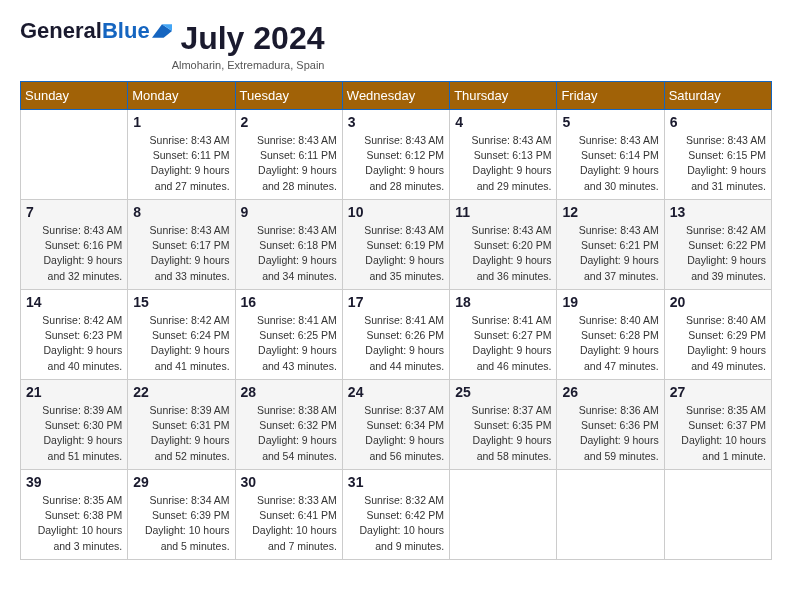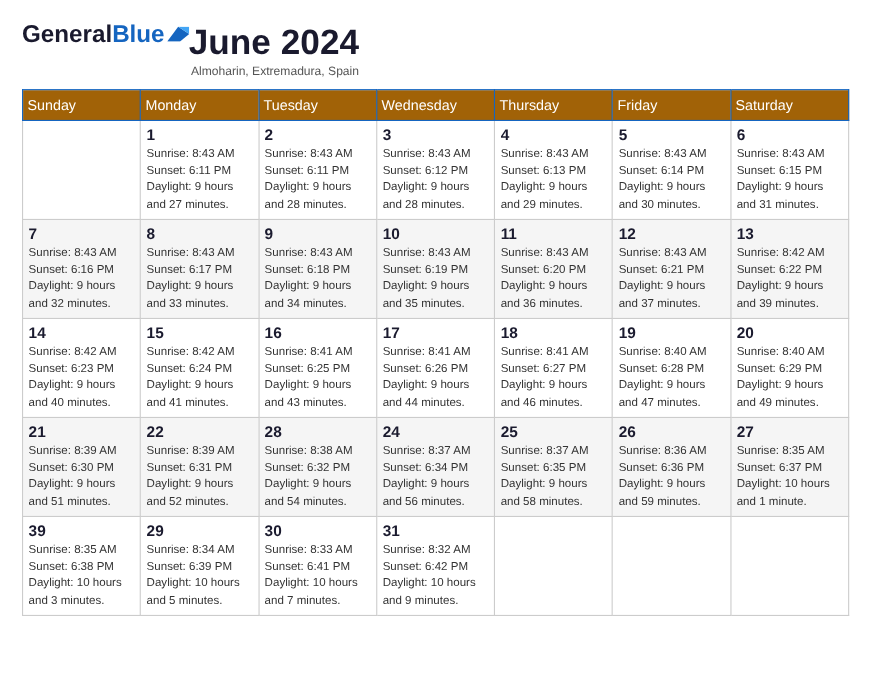--- a/index.html
+++ b/index.html
@@ -76,20 +76,21 @@
       font-size: 14px;
       font-weight: bold;
       color: #1a1a2e;
       display: block;
       margin-bottom: 3px;
     }
     .day-info {
       font-size: 10.5px;
       color: #333;
       line-height: 1.45;
+      text-align: right;
     }
     .empty-cell {
       background: #f9f9f9;
     }
     tbody tr:nth-child(even) td {
       background-color: #f5f5f5;
     }
     tbody tr:nth-child(odd) td {
       background-color: #ffffff;
     }
@@ -106,21 +107,21 @@
       <span class="logo-text">
         <span>General</span><span class="blue">Blue</span>
       </span>
       <svg class="logo-icon" viewBox="0 0 24 16" xmlns="http://www.w3.org/2000/svg">
         <polygon points="0,16 12,0 24,8 14,16" fill="#1565c0"></polygon>
         <polygon points="12,0 24,8 24,0" fill="#42a5f5"></polygon>
       </svg>
     </div>
   </div>
   <div class="title-section">
-    <div class="month-title">June 2024</div>
+    <div class="month-title">July 2024</div>
     <div class="location">Almoharin, Extremadura, Spain</div>
   </div>
 </div>
 
 <table class="calendar-table">
   <thead>
     <tr>
     <th>Sunday</th>
         <th>Monday</th>
         <th>Tuesday</th>

